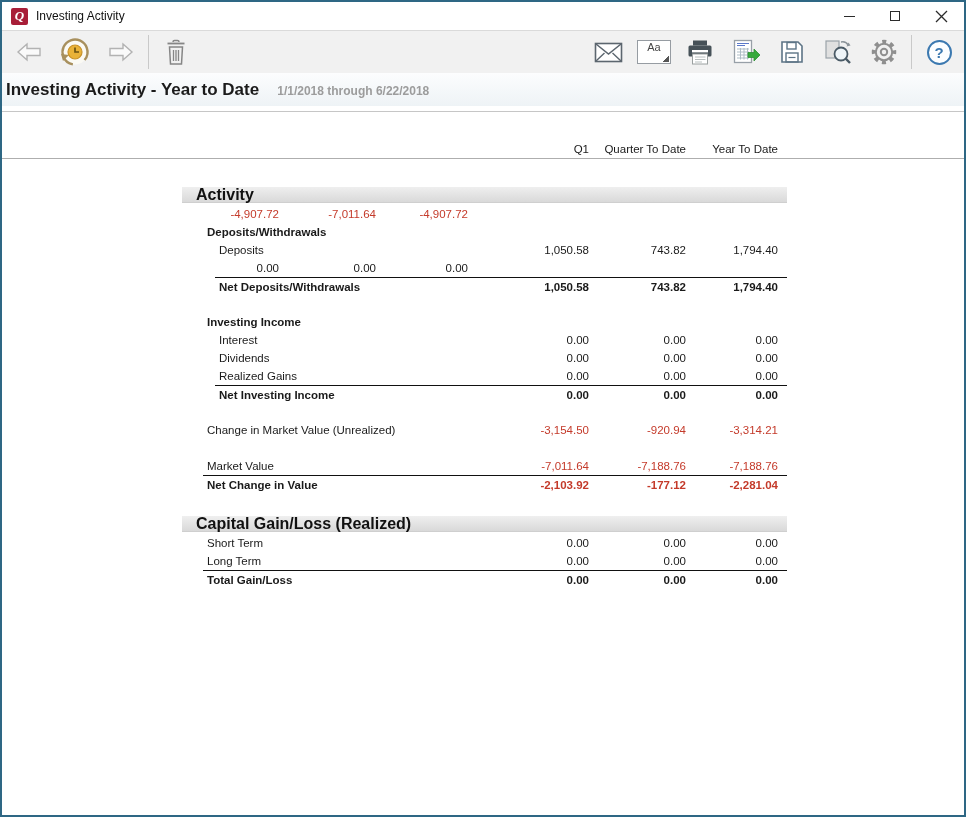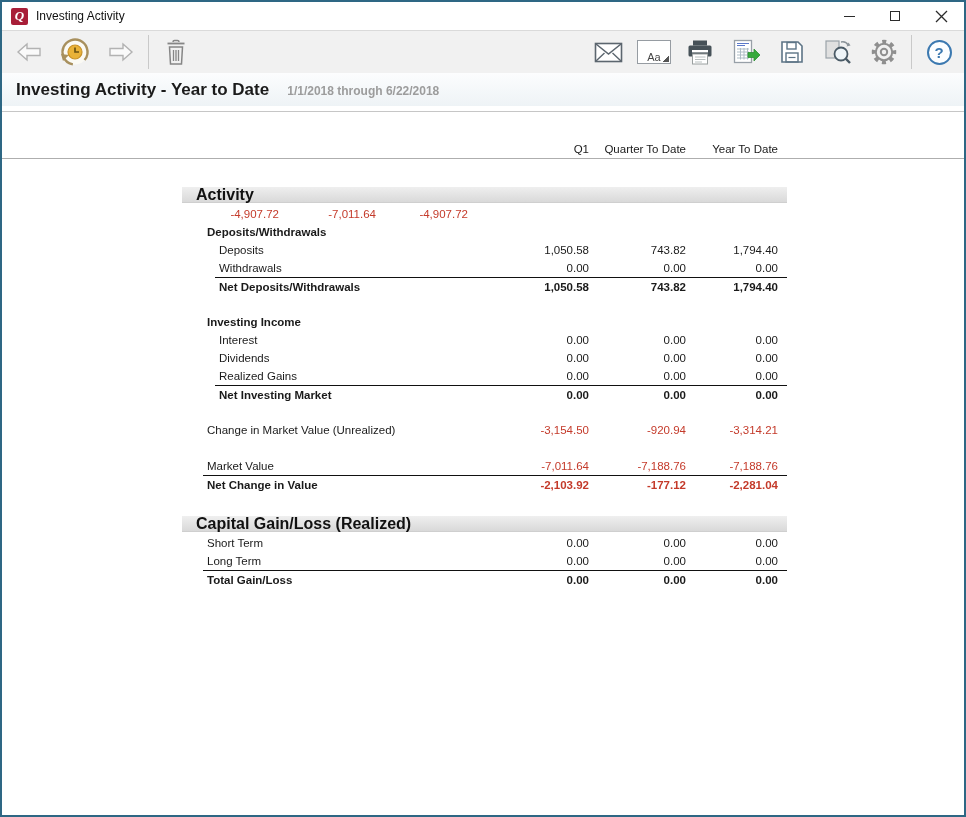--- a/index.html
+++ b/index.html
@@ -21,30 +21,30 @@
   .glyph-max { width:10px; height:10px; border:1.4px solid #2b2b2b; display:block; }
 
   
   .toolbar { height:43px; background:#f1f1f1; border-top:1px solid #dadada; display:flex; align-items:center;
              padding:0 8px 0 10px; flex:none; }
   .tool-btn { width:34px; height:36px; display:flex; align-items:center; justify-content:center; flex:none; }
   .tb-gap { width:12px; flex:none; }
   .tb-sep { width:1px; height:34px; background:#c9c9c9; margin:0 10px; flex:none; }
   .tb-right { margin-left:auto; display:flex; align-items:center; }
   .font-box { width:46px; height:24px; border:1px solid #969ca2; background:#fff; position:relative;
-              font-size:11px; color:#474747; display:flex; align-items:flex-end; justify-content:center; }
+              font-size:11px; color:#474747; display:flex; align-items:flex-start; justify-content:center; }
   .font-corner { position:absolute; right:1px; bottom:1px; width:7px; height:7px;
                  background:linear-gradient(135deg, transparent 55%, #555 55%); }
   .help-btn { width:25px; height:25px; border:2px solid var(--help-blue,#3c79b0); border-radius:50%;
               color:var(--help-blue,#3c79b0); font-weight:bold; font-size:15px; background:#fcfeff;
               display:flex; align-items:center; justify-content:center; }
 
   
   .report-header { height:33px; background:linear-gradient(#fcfdfe,#eef3f6); display:flex; align-items:center;
-                   padding-left:14px; flex:none; }
+                   padding-left:4px; flex:none; }
   .report-title { font-size:17px; font-weight:bold; color:#1b1b1b; }
   .report-period { font-size:12px; font-weight:bold; color:#9c9c9c; margin-left:18px; padding-top:3px; }
 
   
   .filter-bar { height:35px; background:#e4e4e4; border-bottom:1px solid #a3a3a3; display:flex;
                 align-items:center; padding-left:18px; flex:none; }
   .filter-label { font-size:11.5px; color:#111; }
   .mnemonic { text-decoration:underline; }
   .combo { margin-left:10px; width:117px; height:20px; background:#fff; border:1px solid #707070;
            display:flex; align-items:center; }
@@ -217,21 +217,20 @@
         <div class="trow bold">
           <span class="lbl" style="padding-left: 25px;">Deposits/Withdrawals</span>
         </div>
         <div class="trow">
           <span class="lbl" style="padding-left: 37px;">Deposits</span>
           <span class="val">1,050.58</span>
           <span class="val">743.82</span>
           <span class="val last">1,794.40</span>
         </div>
         <div class="trow">
-          <span class="lbl" style="padding-left: 37px;">Withdrawals</span>
           <span class="val">0.00</span>
           <span class="val">0.00</span>
           <span class="val last">0.00</span>
         </div>
         <div class="trow bold total" style="margin-left: 33px;">
           <span class="lbl" style="padding-left: 4px;">Net Deposits/Withdrawals</span>
           <span class="val">1,050.58</span>
           <span class="val">743.82</span>
           <span class="val last">1,794.40</span>
         </div>
@@ -251,21 +250,21 @@
           <span class="val">0.00</span>
           <span class="val last">0.00</span>
         </div>
         <div class="trow">
           <span class="lbl" style="padding-left: 37px;">Realized Gains</span>
           <span class="val">0.00</span>
           <span class="val">0.00</span>
           <span class="val last">0.00</span>
         </div>
         <div class="trow bold total" style="margin-left: 33px;">
-          <span class="lbl" style="padding-left: 4px;">Net Investing Market</span>
+          <span class="lbl" style="padding-left: 4px;">Net Investing Income</span>
           <span class="val">0.00</span>
           <span class="val">0.00</span>
           <span class="val last">0.00</span>
         </div>
         <div class="spacer" style="height: 18px;"></div>
         <div class="trow">
           <span class="lbl" style="padding-left: 25px;">Change in Market Value (Unrealized)</span>
           <span class="val neg">-3,154.50</span>
           <span class="val neg">-920.94</span>
           <span class="val last neg">-3,314.21</span>

